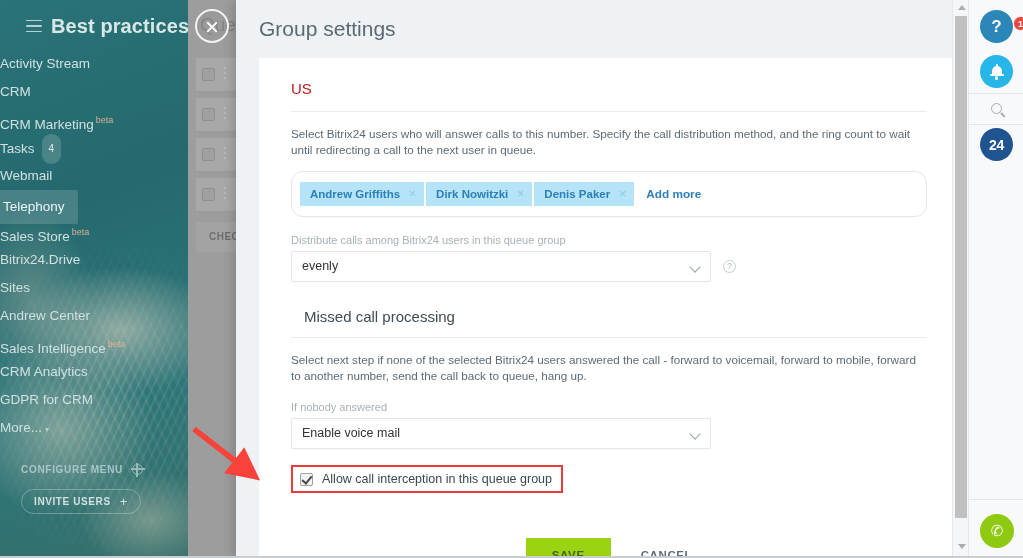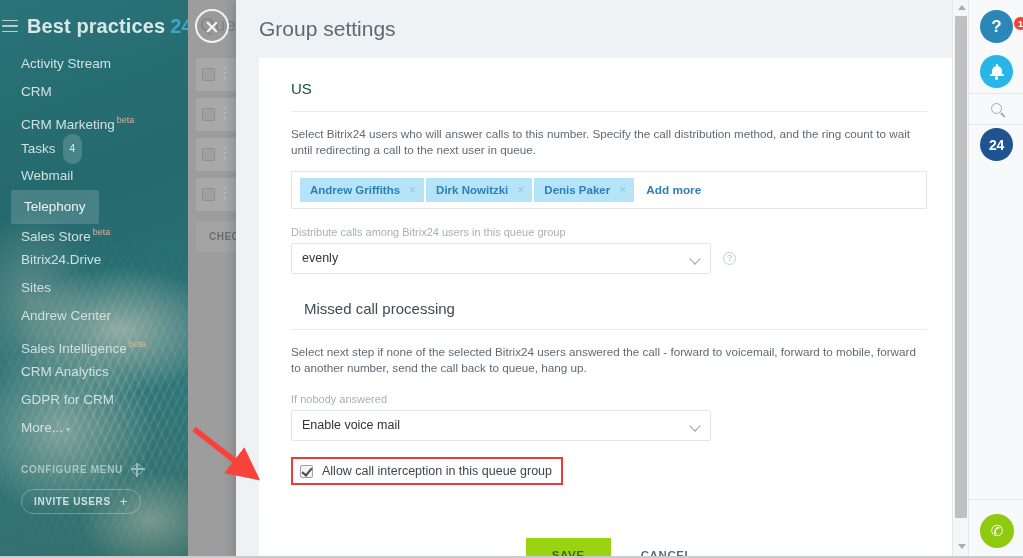--- a/index.html
+++ b/index.html
@@ -39,42 +39,41 @@
     background:
       repeating-linear-gradient(115deg, rgba(230,222,200,0.16) 0px, rgba(230,222,200,0.16) 1px, rgba(0,0,0,0) 3px, rgba(0,0,0,0) 7px),
       repeating-linear-gradient(65deg, rgba(235,228,208,0.10) 0px, rgba(235,228,208,0.10) 1px, rgba(0,0,0,0) 4px, rgba(0,0,0,0) 9px);
     mask-image: radial-gradient(ellipse 170px 200px at 110px 400px, #000 10%, rgba(0,0,0,0.35) 55%, rgba(0,0,0,0) 85%);
     -webkit-mask-image: radial-gradient(ellipse 170px 200px at 110px 400px, #000 10%, rgba(0,0,0,0.35) 55%, rgba(0,0,0,0) 85%);
   }
   #sidebar-inner { position: relative; z-index: 2; }
 
   .sb-logo-row {
     display: flex; align-items: center;
-    padding: 12px 0 0 2px;
+    padding: 12px 0 0 26px;
     height: 40px;
   }
   .burger { width: 16px; height: 13px; margin-right: 9px; position: relative; flex: none; }
   .burger i {
     position: absolute; left: 0; width: 100%; height: 1.6px;
     background: rgba(235,245,244,0.72); border-radius: 1px;
   }
   .burger i:nth-child(1) { top: 0; }
   .burger i:nth-child(2) { top: 5.5px; }
   .burger i:nth-child(3) { top: 11px; }
   .sb-title {
     font-size: 20px; font-weight: bold; color: #d9e8e7;
     letter-spacing: 0.1px; white-space: nowrap;
   }
   .sb-title-num { color: #3fa7c4; font-weight: bold; margin-left: 5px; font-size: 20px; }
 
   .sb-menu { margin-top: 10px; }
   .sb-item {
     position: relative;
     height: 28px; line-height: 28px;
-    padding-left: 21px;
     font-size: 13.5px;
     color: #cfe0df;
     white-space: nowrap;
     cursor: pointer;
   }
   .sb-item .beta {
     font-size: 9px; color: #e8b89a; vertical-align: super; margin-left: 2px; opacity: .9;
   }
   .sb-item.active > .pill {
     display: inline-block;
@@ -199,35 +198,35 @@
     font-size: 21px; color: #5b6a74; font-weight: normal;
   }
   #modal-card {
     position: absolute; left: 23px; top: 58px;
     width: 700px; height: 520px;
     background: #ffffff;
   }
   .card-pad { padding: 0 32px; }
 
   .sec-title {
-    font-size: 15px; color: #14532d;
+    font-size: 15px; color: #b91c1c;
     padding-top: 22px; padding-bottom: 14px;
   }
   .divider { height: 1px; background: #e9eced; margin: 0; }
 
   .desc {
     font-size: 11.7px; color: #5e6b75; line-height: 16px;
     padding-top: 14px;
   }
 
   .chips-box {
     margin-top: 13px;
     border: 1px solid #e2e6e8;
-    border-radius: 0;
-    height: 38px;
+    border-radius: 12px;
+    height: 46px;
     display: flex; align-items: center;
     padding: 0 8px;
     background: #fff;
   }
   .chip {
     display: inline-flex; align-items: center;
     height: 24px;
     background: #b5e3f7;
     color: #2d7fb8;
     font-size: 11.5px; font-weight: bold;

